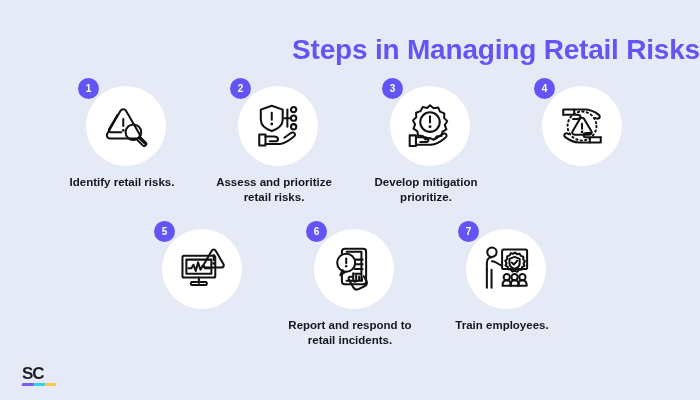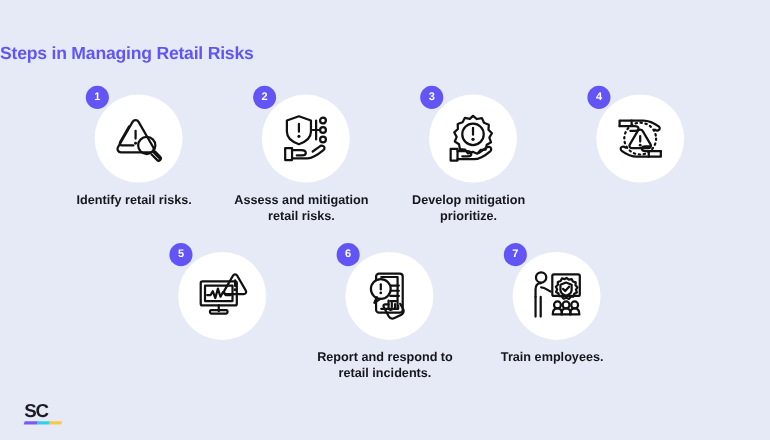--- a/index.html
+++ b/index.html
@@ -17,23 +17,23 @@
 
   .infographic {
     width: 700px;
     height: 400px;
     position: relative;
     background: #e6eaf6;
     box-sizing: border-box;
   }
 
   .title {
-    text-align: left;
+    text-align: right;
     color: #6355f5;
-    font-size: 16px;
+    font-size: 28px;
     font-weight: bold;
     letter-spacing: -0.2px;
     margin: 0;
     padding-top: 36px;
     line-height: 28px;
     font-family: "Liberation Sans", sans-serif;
   }
 
   .rows {
     margin-top: 14px;
@@ -188,21 +188,21 @@
                 <circle cx="52" cy="11" r="3.4"></circle>
                 <circle cx="52" cy="22" r="3.4"></circle>
                 <circle cx="52" cy="33" r="3.4"></circle>
                 <path d="M8 43 L16 43 L16 57 L8 57 Z"></path>
                 <path d="M16 45.5 L27 45.5 C30 45.5 32 47 32 48.8 C32 50.6 30 51.6 27.6 51.6 L21.5 51.6"></path>
                 <path d="M16 55 L34 55 C40 55 47 50 52.5 45.5 C54.6 43.8 54 41 51.6 40.4 C50.2 40 48.8 40.6 47.6 41.6 L40 47"></path>
               </svg>
             </span>
           </div>
         </div>
-        <div class="caption">Assess and mitigation retail risks.</div>
+        <div class="caption">Assess and prioritize retail risks.</div>
       </div>
 
       <div class="step">
         <div class="circle-wrap">
           <div class="badge">3</div>
           <div class="circle">
             <span>
               <svg width="50" height="50" viewBox="0 0 64 64" fill="none" stroke="#111" stroke-width="2.6" stroke-linecap="round" stroke-linejoin="round">
                 <path d="M32 5.5 L36.6 9.2 L42.4 8.2 L44.8 13.6 L50.4 15.8 L50 21.6 L54 25.8 L51 30.8 L53 36.3 L48 39.2 L46.6 44.9 L40.8 45.2 L37 49.6 L31.6 47.4 L26.2 49.3 L22.6 44.7 L16.8 44.2 L15.7 38.5 L10.8 35.4 L13 30 L10.2 24.8 L14.4 20.8 L14.2 15 L19.9 13 L22.6 7.8 L28.3 9 Z"></path>
                 <circle cx="32" cy="27" r="12.5"></circle>

